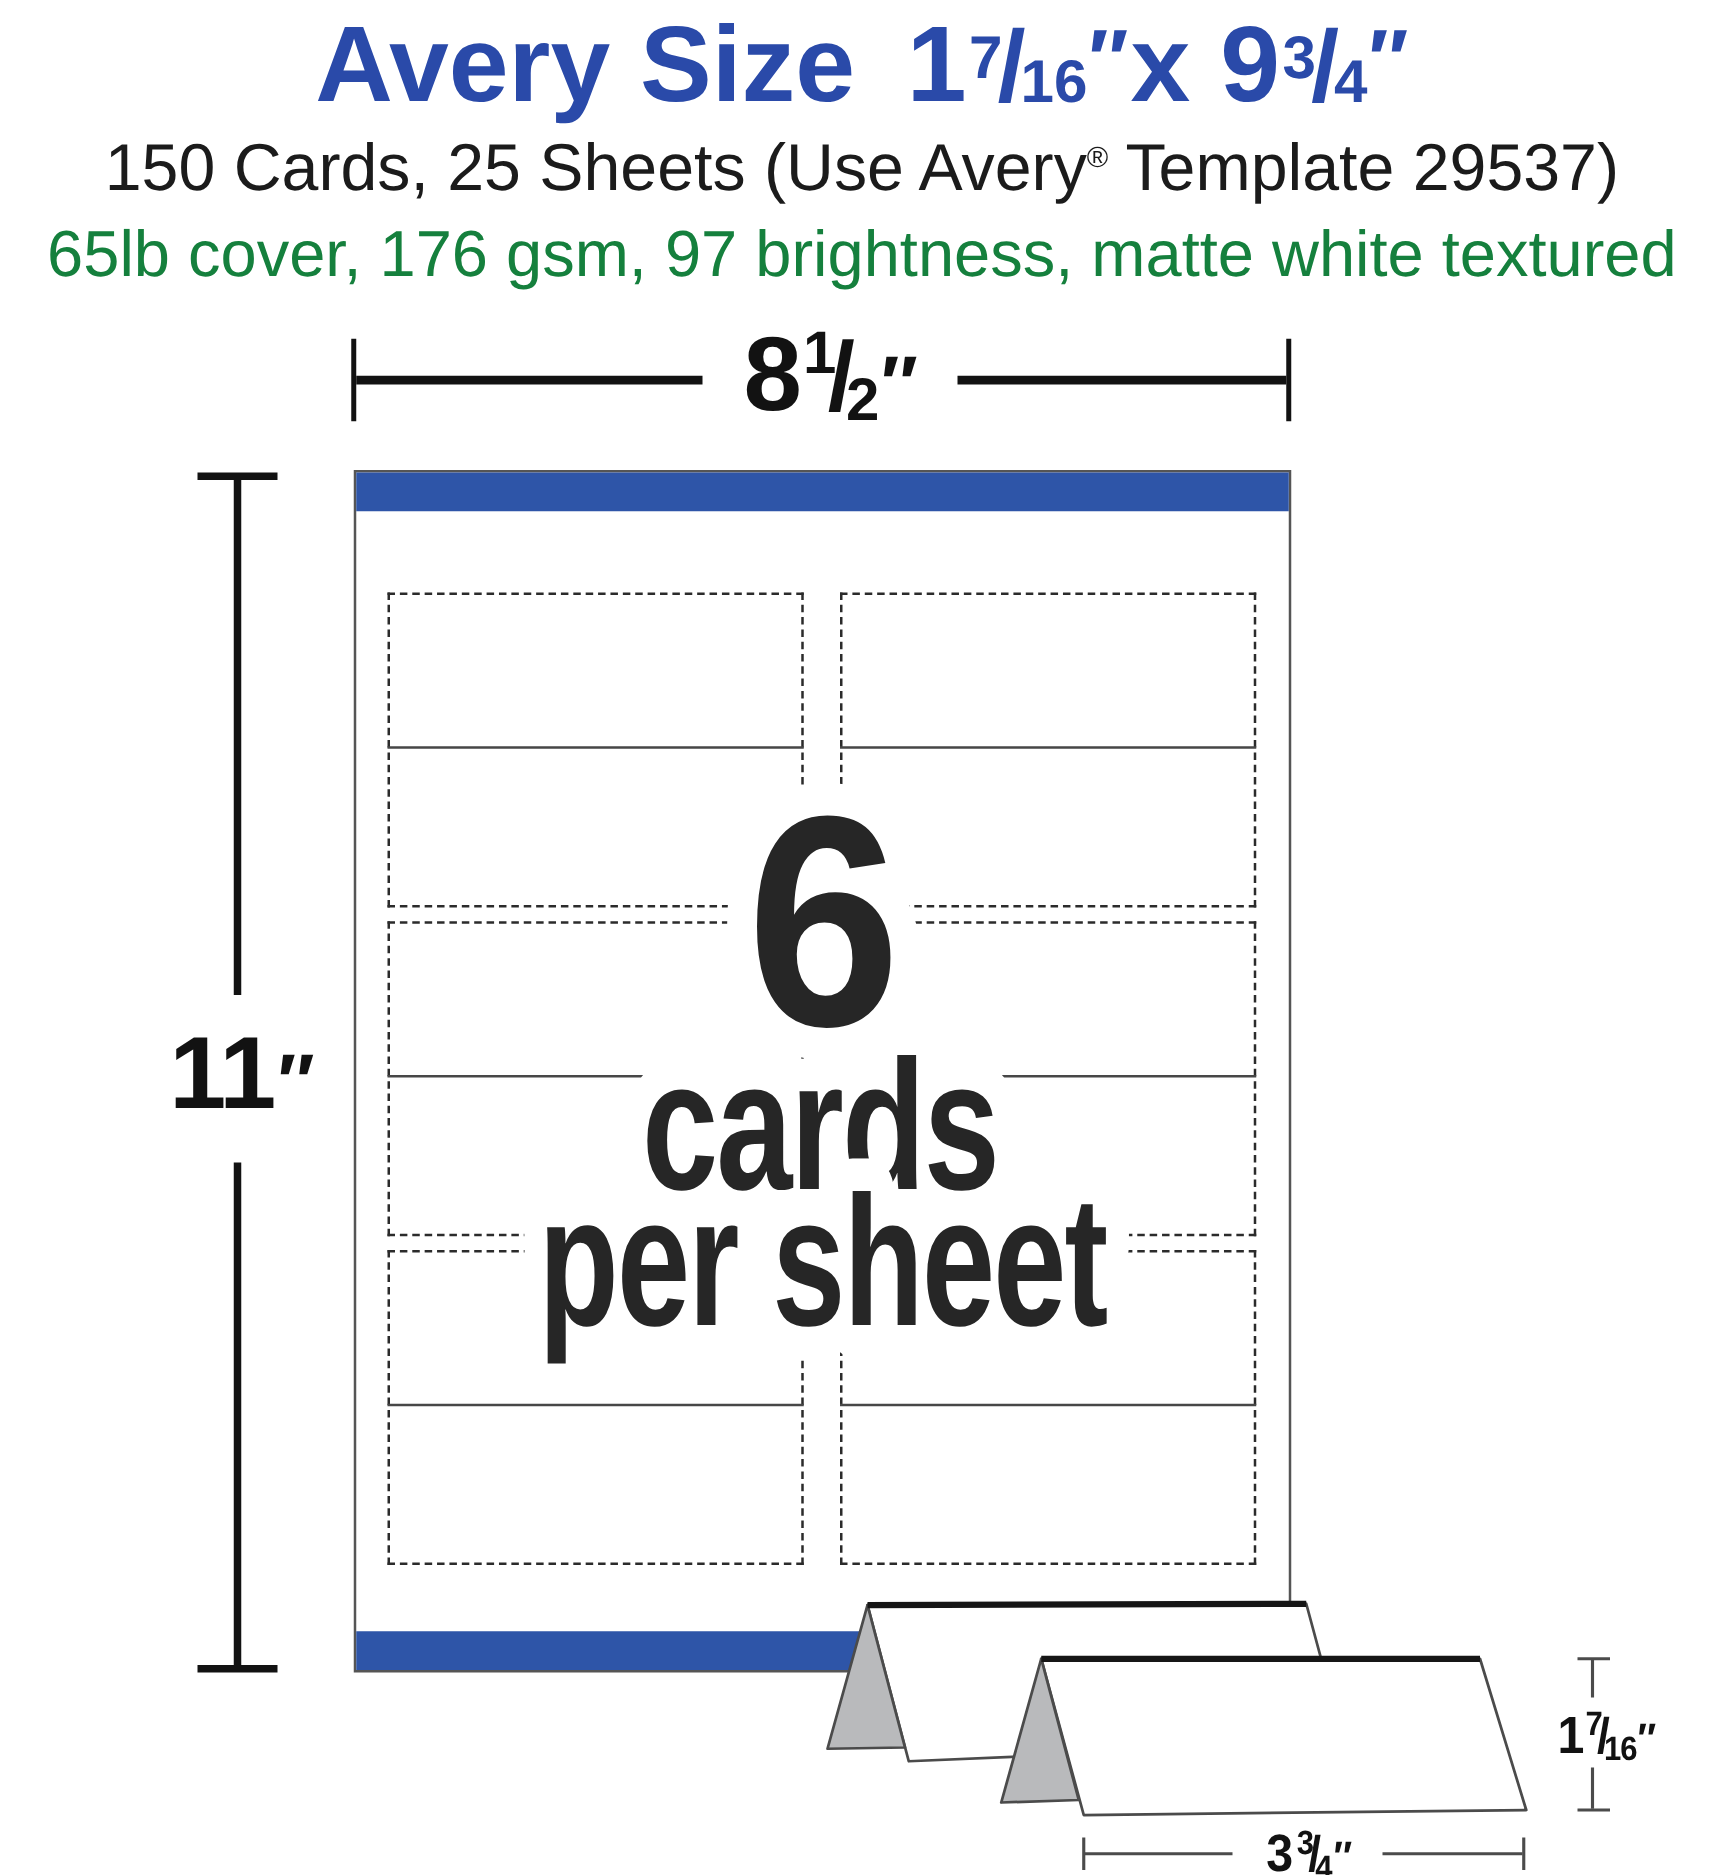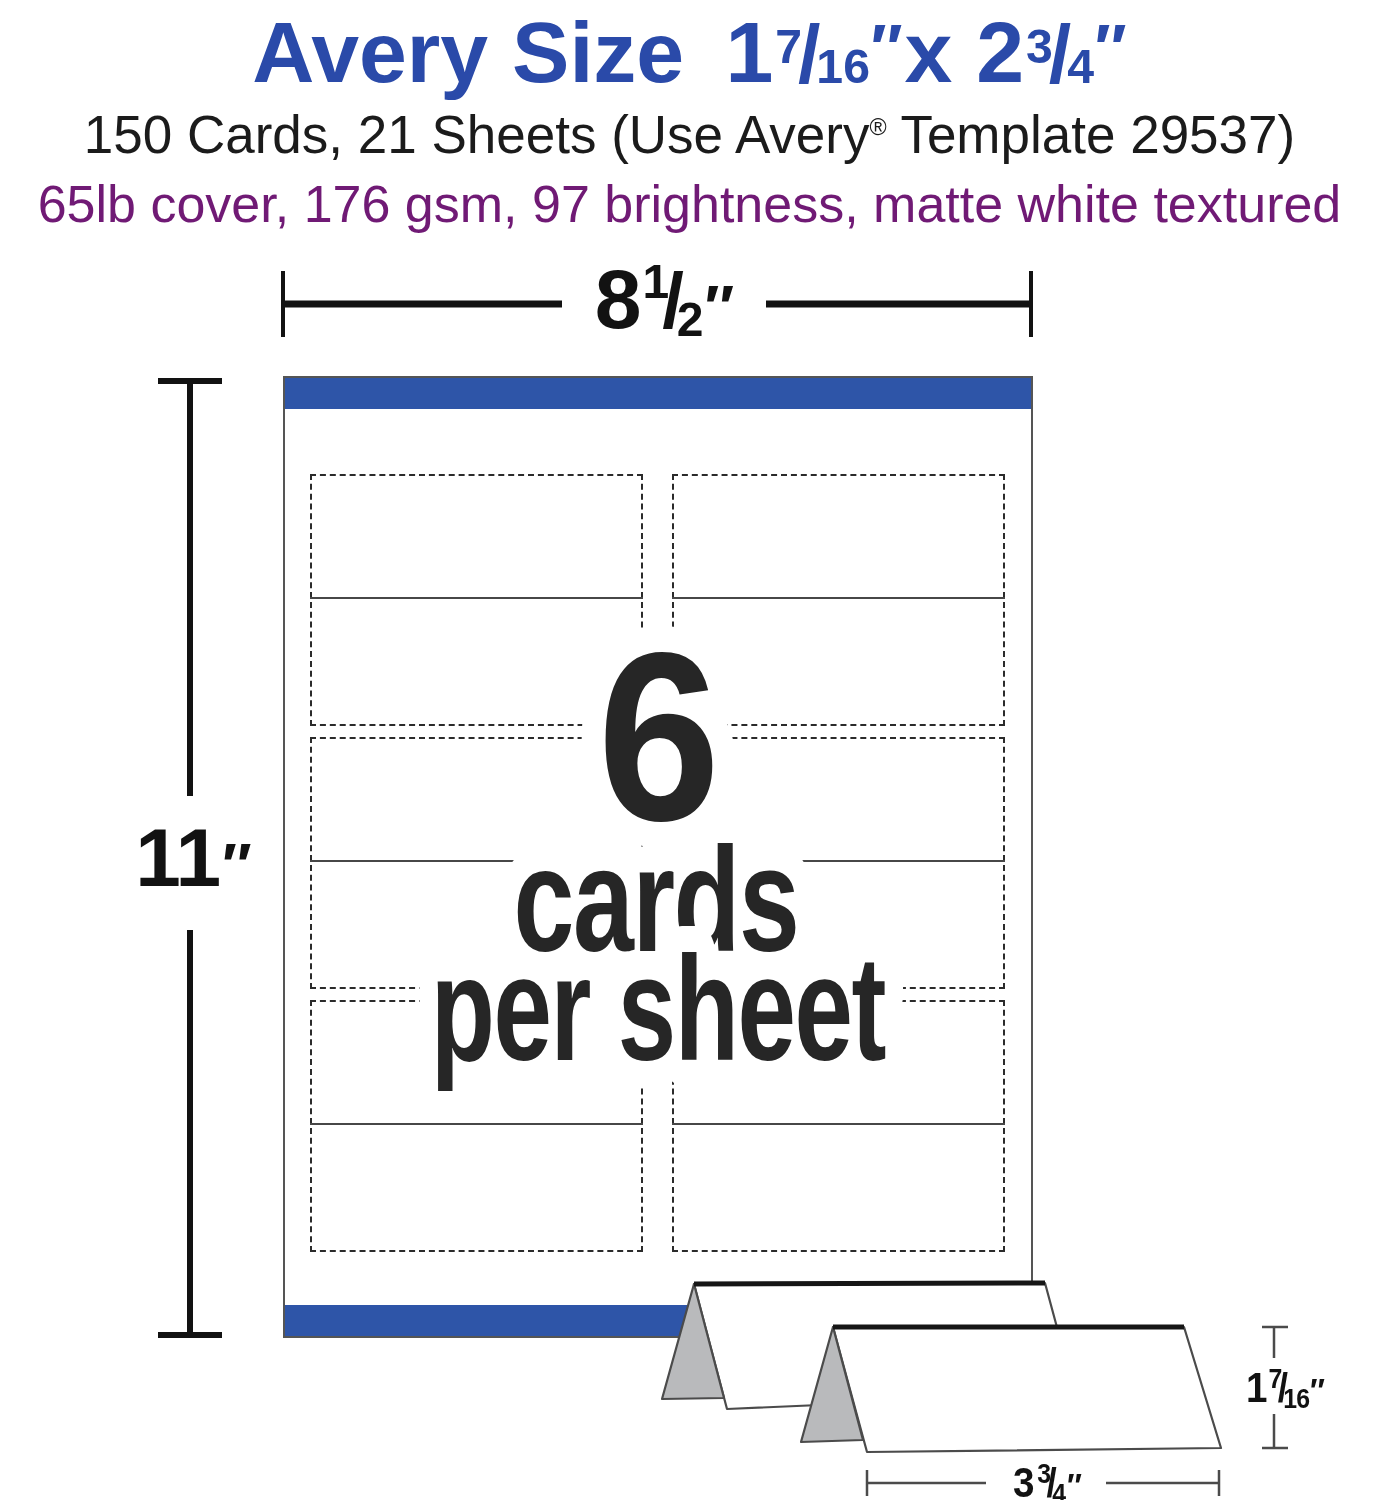--- a/index.html
+++ b/index.html
@@ -12,21 +12,21 @@
         font-family:"Liberation Sans",sans-serif;color:var(--ink);}
   .hline{position:absolute;left:0;width:100%;text-align:center;white-space:nowrap;}
   .title{top:9px;font-size:86px;font-weight:bold;color:var(--title_blue);line-height:1;}
   .title .gap{display:inline-block;width:0.48em;}
   .fr-sup{font-size:0.56em;vertical-align:0.40em;margin-left:0.04em;}
   .fr-sub{font-size:0.56em;vertical-align:-0.02em;}
   .fr-sl{font-size:0.94em;margin:0 -0.05em;}
   .fr-un{font-size:0.78em;vertical-align:0.16em;margin-left:0.01em;}
   .mid{margin-left:0.02em;}
   .sub1{top:108px;font-size:53px;line-height:1;color:#1b1b1b;}
-  .sub2{top:178px;font-size:52px;line-height:1;color:#701a75;}
+  .sub2{top:178px;font-size:52px;line-height:1;color:#15803d;}
   .reg{font-size:0.44em;vertical-align:0.78em;}
   
   .sheet{position:absolute;left:283px;top:376px;width:750px;height:962px;box-sizing:border-box;
          border:2px solid var(--sheet_edge);background:#fff;z-index:1;}
   .bar{position:absolute;left:0;right:0;height:31px;background:var(--bar_blue);}
   .bar-top{top:0;} .bar-bot{bottom:0;}
   .cell{position:absolute;width:333px;height:252px;box-sizing:border-box;
         border:2.5px dashed var(--dash);}
   .c1{left:25px;} .c2{left:387px;}
   .r1{top:96px;} .r2{top:359px;} .r3{top:622px;}
@@ -40,23 +40,23 @@
   .dline{stroke:var(--dim_black);} .tline{stroke:var(--thin_line);}
   .panel{fill:#ffffff;stroke:var(--thin_line);stroke-width:2.2;stroke-linejoin:round;}
   .tri{fill:var(--panel_gray);stroke:var(--thin_line);stroke-width:2.2;stroke-linejoin:round;}
   .topedge{stroke:#161616;stroke-width:5;}
 </style>
 </head>
 <body>
 
 <div class="page">
 
-  <div class="hline title"><span>Avery Size</span><span class="gap"></span><span>1</span><span class="fr-sup">7</span><span class="fr-sl">/</span><span class="fr-sub">16</span><span class="fr-un">″</span><span class="mid">x 2</span><span class="fr-sup">3</span><span class="fr-sl">/</span><span class="fr-sub">4</span><span class="fr-un">″</span></div>
+  <div class="hline title"><span>Avery Size</span><span class="gap"></span><span>1</span><span class="fr-sup">7</span><span class="fr-sl">/</span><span class="fr-sub">16</span><span class="fr-un">″</span><span class="mid">x 9</span><span class="fr-sup">3</span><span class="fr-sl">/</span><span class="fr-sub">4</span><span class="fr-un">″</span></div>
 
-  <div class="hline sub1"><span>150 Cards, 21 Sheets (Use Avery</span><span class="reg">®</span><span> Template 29537)</span></div>
+  <div class="hline sub1"><span>150 Cards, 25 Sheets (Use Avery</span><span class="reg">®</span><span> Template 29537)</span></div>
 
   <div class="hline sub2">65lb cover, 176 gsm, 97 brightness, matte white textured</div>
 
   <div class="sheet">
     <div class="bar bar-top"></div>
     <div class="bar bar-bot"></div>
     <div class="cell c1 r1">
         <div class="fold"></div>
       </div>
     <div class="cell c2 r1">

